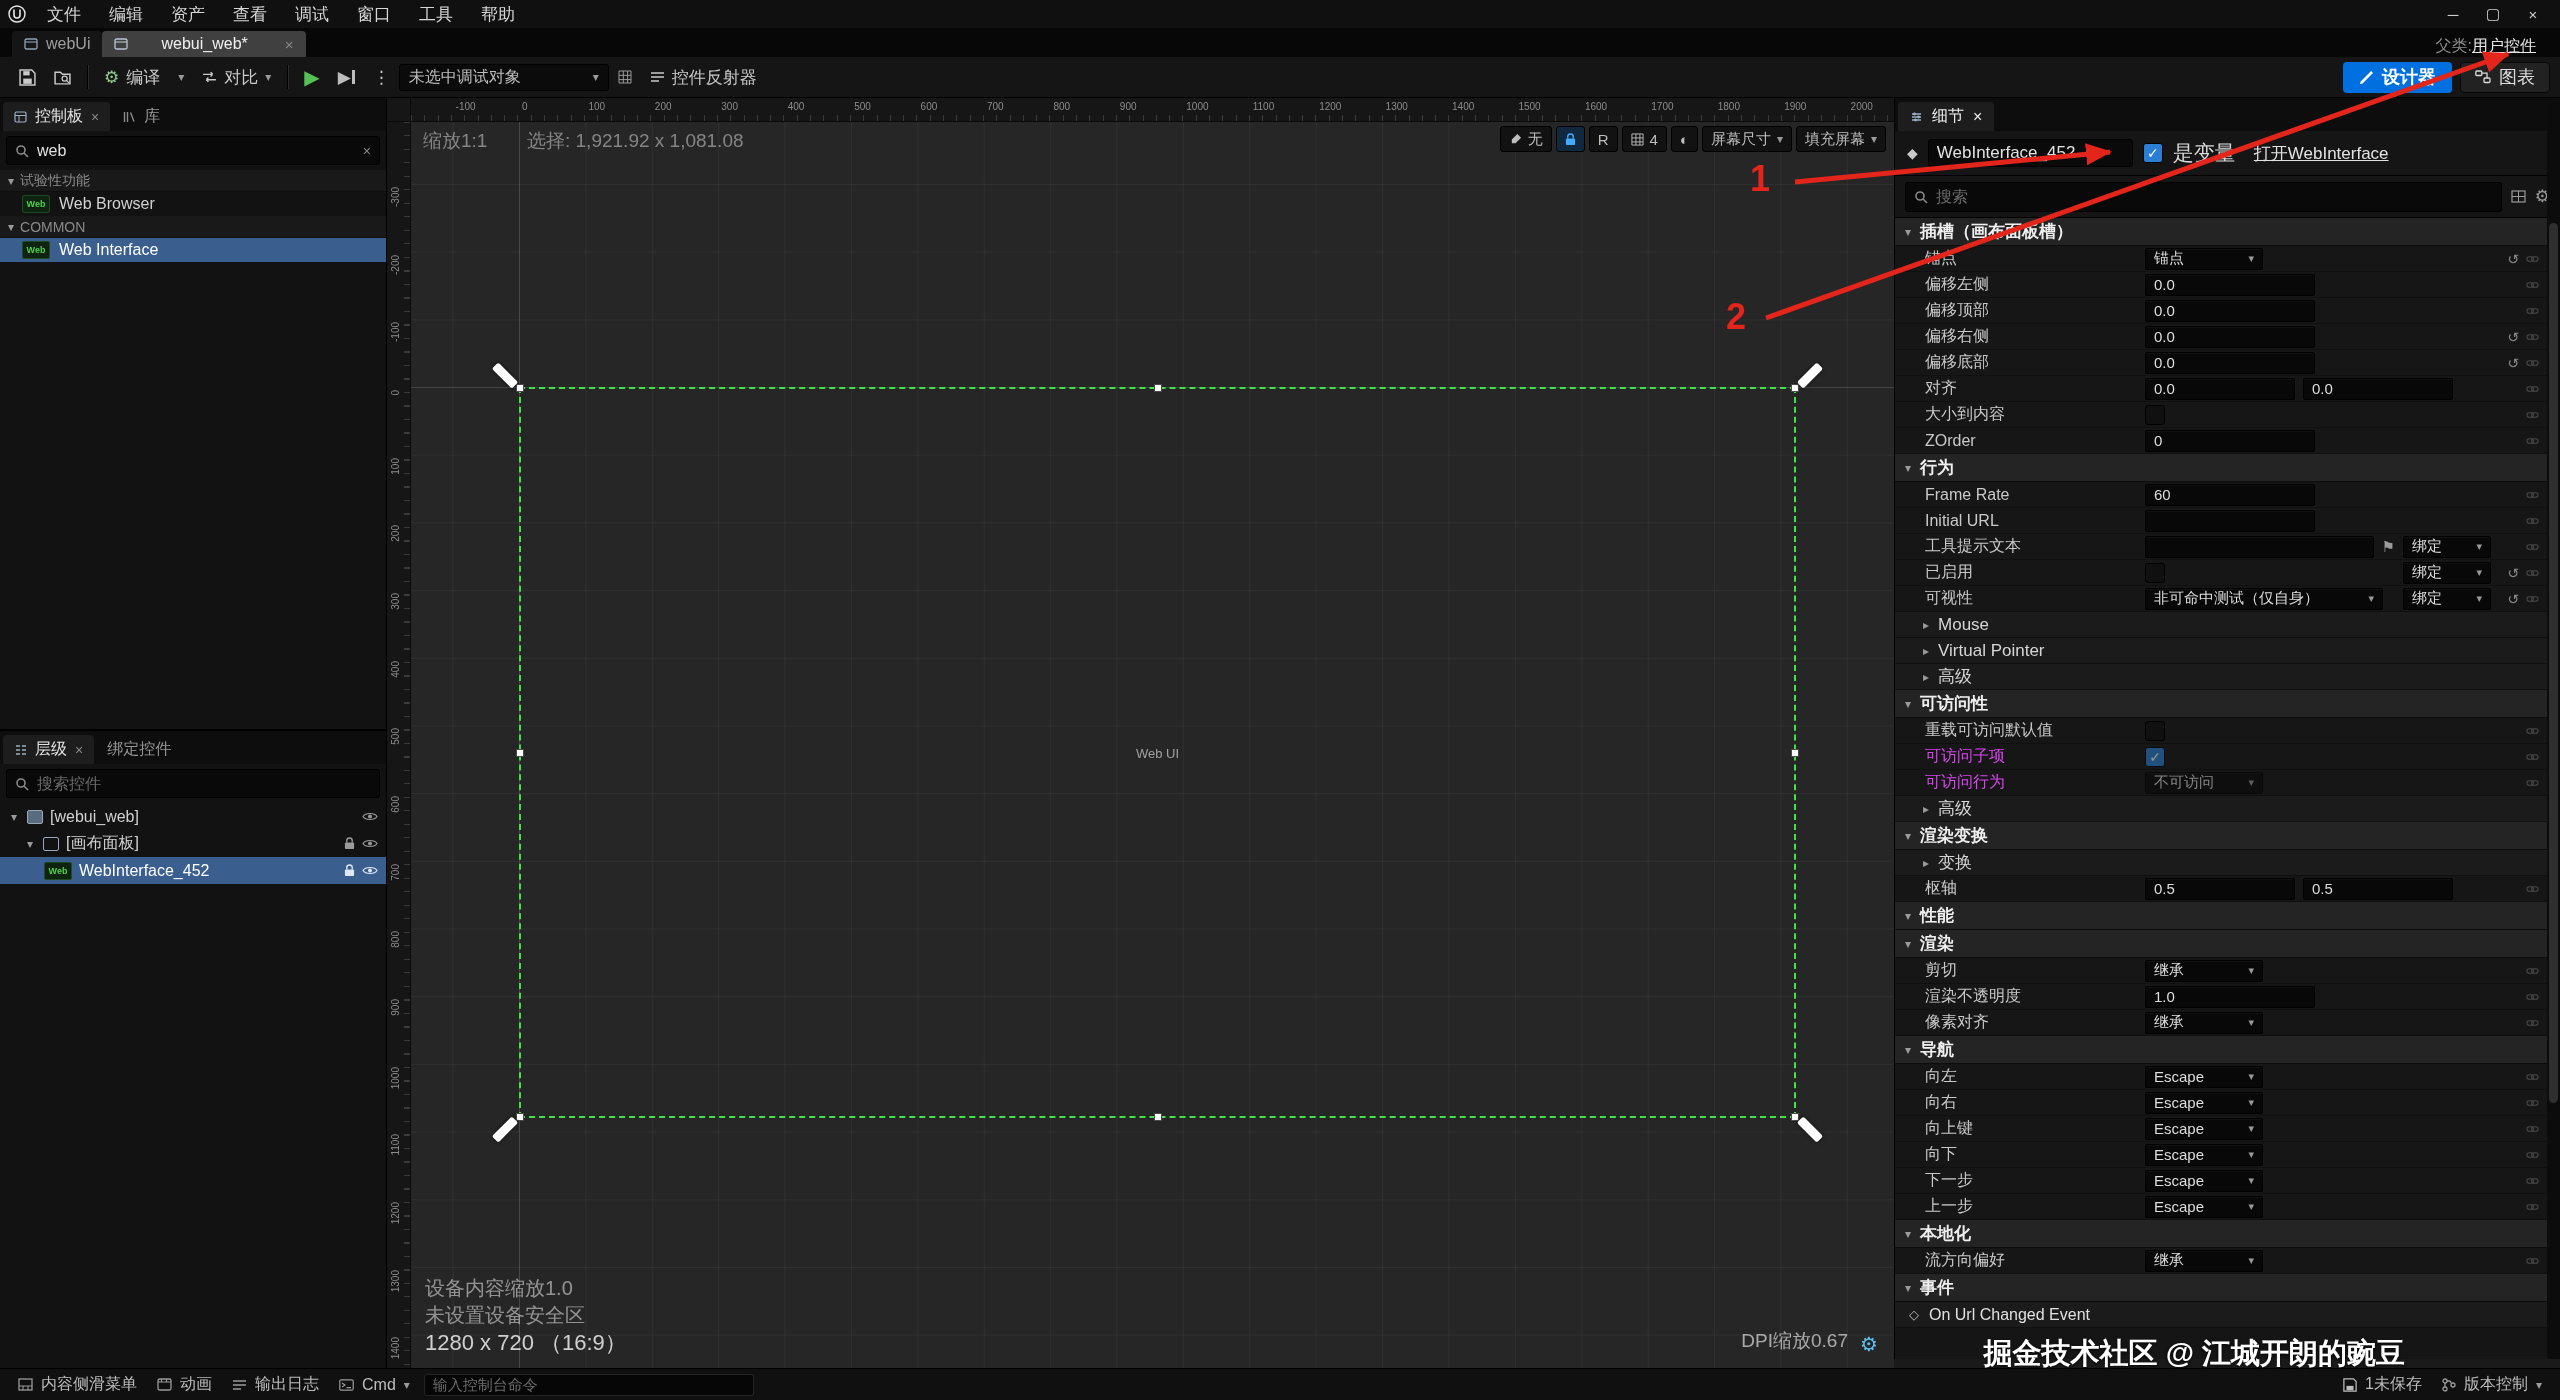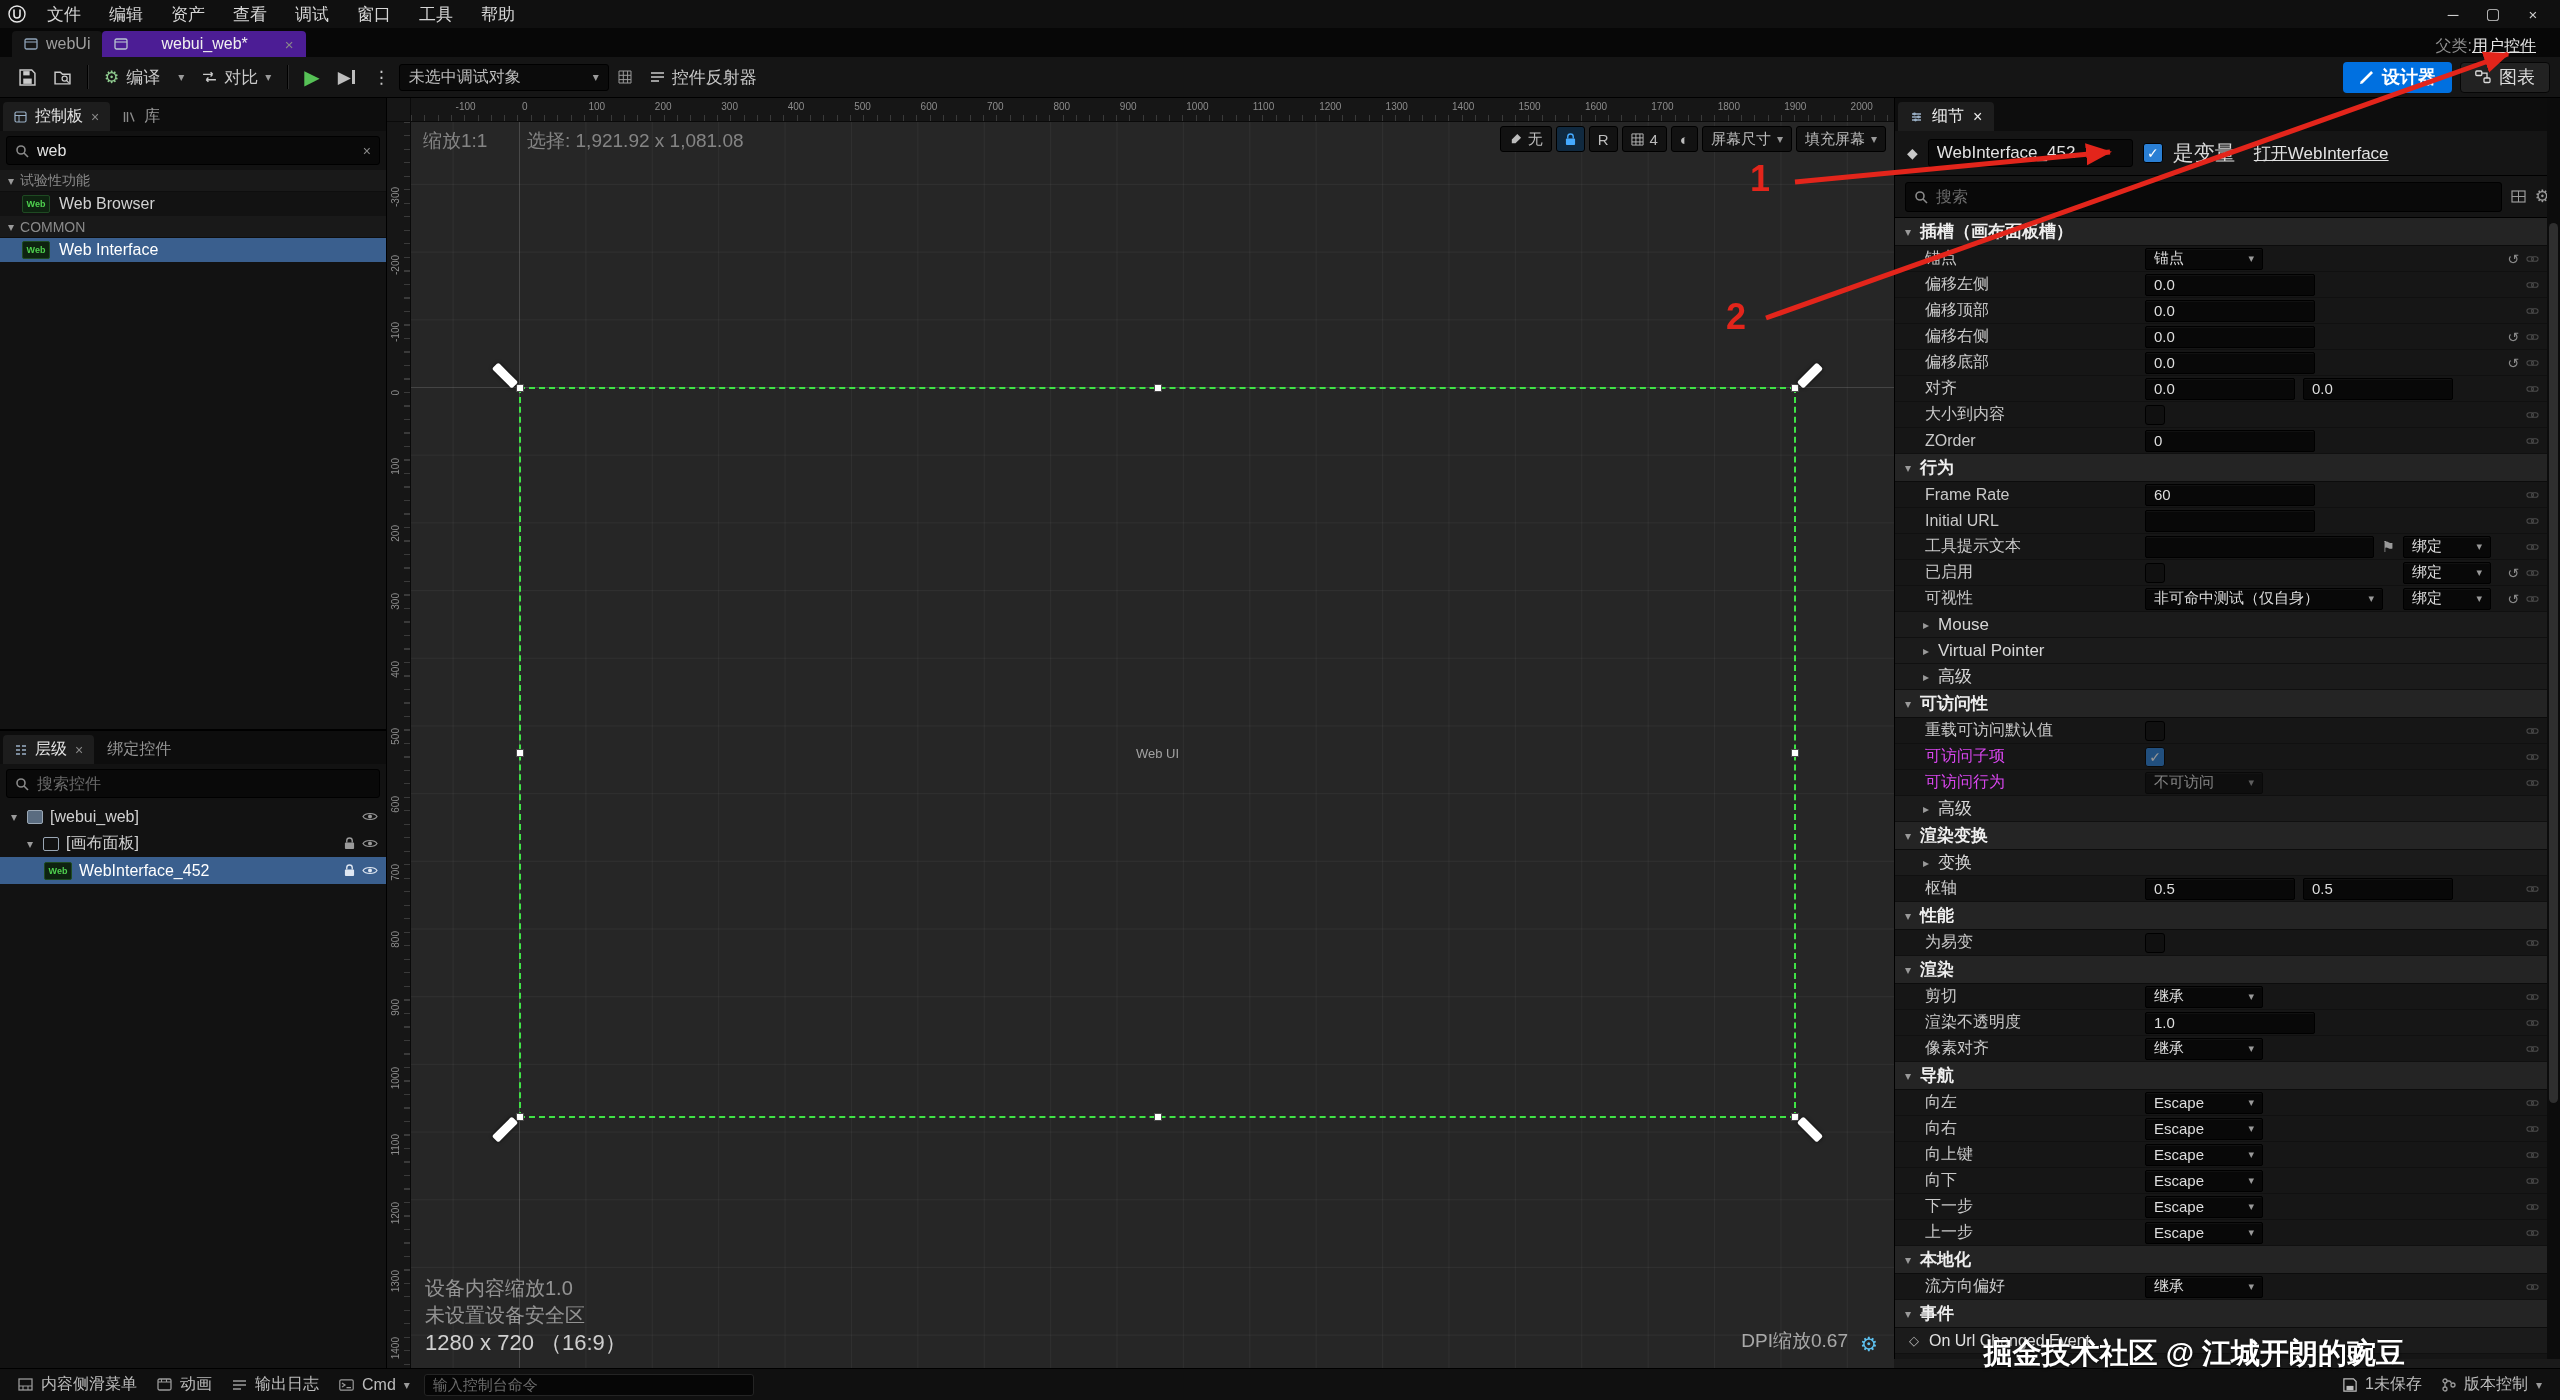--- a/index.html
+++ b/index.html
@@ -14,21 +14,21 @@
   
   .menubar{position:absolute;top:0;left:0;right:0;height:28px;background:#101010;display:flex;align-items:center;gap:2px;padding:0 8px;z-index:20;}
   .menubar .menu-item{padding:0 13px;height:100%;display:flex;align-items:center;color:#d6d6d6;font-size:17px;cursor:default;}
   .menubar .logo{margin-right:6px;display:flex;align-items:center;}
   .menubar .spacer{flex:1;}
   .winbtn{width:38px;height:100%;display:flex;align-items:center;justify-content:center;color:#cfcfcf;font-size:15px;}
 
   .tabbar{position:absolute;top:28px;left:0;right:0;height:29px;background:#070707;display:flex;align-items:flex-end;padding:0 12px;z-index:19;}
   .doc-tab{height:26px;display:flex;align-items:center;gap:8px;padding:0 12px;border-radius:4px 4px 0 0;font-size:16px;}
   .doc-tab.inactive{background:#151515;color:#9f9f9f;}
-  .doc-tab.active{background:#4c1d95;color:#f0f0f0;gap:33px;}
+  .doc-tab.active{background:#404040;color:#f0f0f0;gap:33px;}
   .doc-tab .tclose{color:#8a8a8a;font-size:15px;margin-left:4px;}
   .tabbar .spacer{flex:1;}
   .parentclass{display:flex;align-items:center;gap:0;padding-right:12px;font-size:16px;}
   .parentclass .pc-label{color:#8f8f8f;}
   .parentclass .pc-link{color:#e6e6e6;text-decoration:underline;}
 
   .toolbar{position:absolute;top:57px;left:0;right:0;height:41px;background:#151515;border-bottom:1px solid #000;display:flex;align-items:center;padding:0 10px;z-index:18;}
   .tbtn{height:30px;display:flex;align-items:center;gap:7px;padding:0 9px;border-radius:3px;color:#c9c9c9;font-size:17px;}
   .tsep{width:1px;height:24px;background:#000;margin:0 7px;box-shadow:1px 0 0 #2a2a2a;}
   .caret{color:#9a9a9a;font-size:12px;}
@@ -854,34 +854,20 @@
                 <rect x="1" y="1.5" width="7" height="5" rx="2.5" fill="none" stroke="currentColor" stroke-width="1.1"></rect>
                 <rect x="6" y="1.5" width="7" height="5" rx="2.5" fill="none" stroke="currentColor" stroke-width="1.1"></rect>
               </svg>
             </span>
           </div>
         </div>
         <div class="cat">
           <span class="ar">▾</span>
           <span>性能</span>
         </div>
-        <div class="prow">
-          <div class="plabel">为易变</div>
-          <div class="pval">
-            <div class="chk"></div>
-          </div>
-          <div class="picons">
-            <span class="chain">
-              <svg width="13" height="8" viewBox="0 0 14 8">
-                <rect x="1" y="1.5" width="7" height="5" rx="2.5" fill="none" stroke="currentColor" stroke-width="1.1"></rect>
-                <rect x="6" y="1.5" width="7" height="5" rx="2.5" fill="none" stroke="currentColor" stroke-width="1.1"></rect>
-              </svg>
-            </span>
-          </div>
-        </div>
         <div class="cat">
           <span class="ar">▾</span>
           <span>渲染</span>
         </div>
         <div class="prow">
           <div class="plabel">剪切</div>
           <div class="pval">
             <div class="ibox dd">
               <span>继承</span>
               <span class="ar">▾</span>

